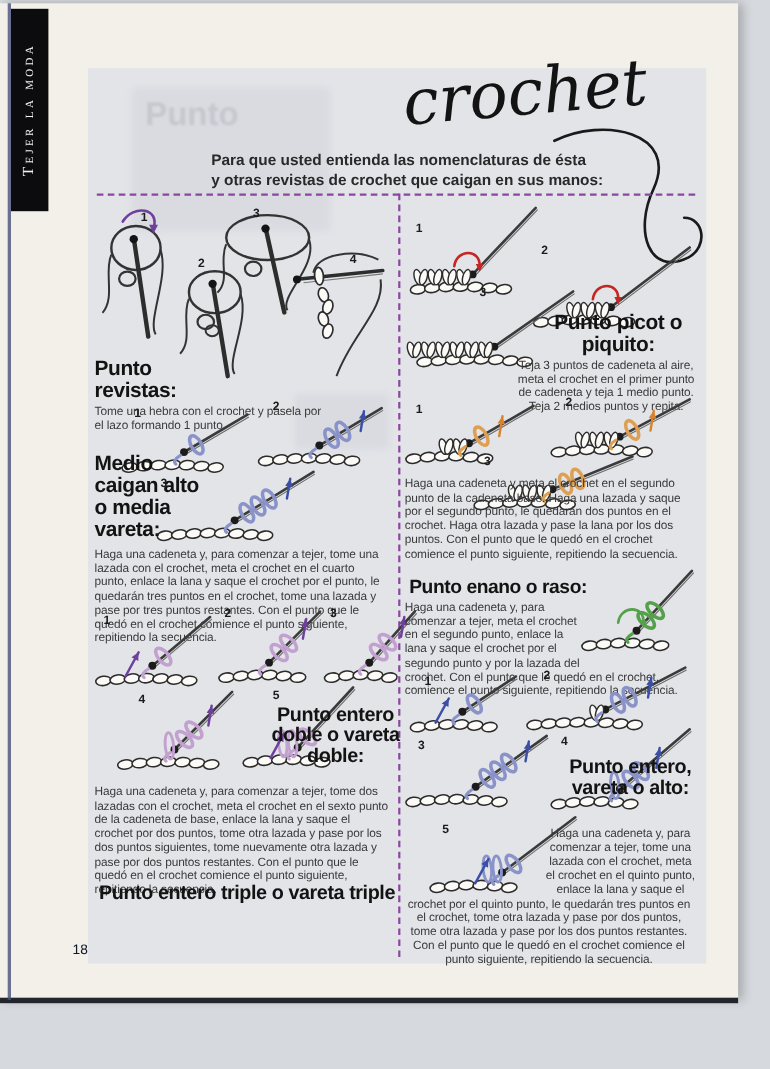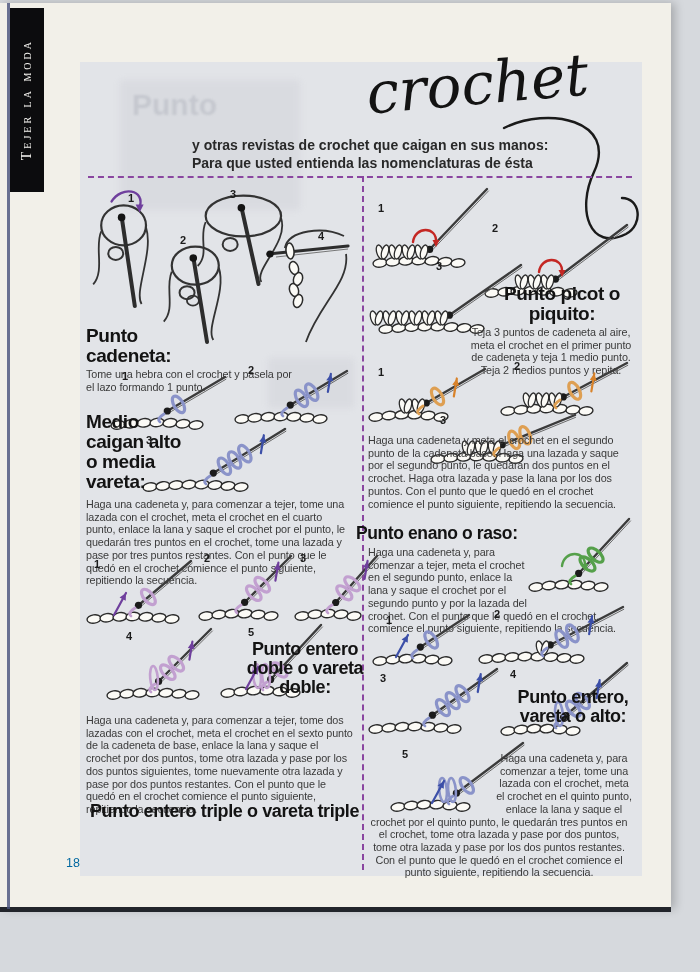--- a/index.html
+++ b/index.html
@@ -6,21 +6,21 @@
   body{
     width:700px;height:972px;position:relative;overflow:hidden;
     background:#d6d9dd;font-family:"Liberation Sans",sans-serif;
   }
   .paper{position:absolute;left:0;top:3px;width:671px;height:906px;background:#f2f0e9;box-shadow:4px 0 9px rgba(0,0,0,.22)}
   .paper-edge-bottom{position:absolute;left:0;top:907px;width:671px;height:5px;background:#22252b}
   .spine-line{position:absolute;left:7px;top:3px;width:3px;height:906px;background:#46507a;opacity:.8}
   .sidebar-bar{position:absolute;left:10px;top:8px;width:34px;height:184px;background:#0c0c0e;display:flex;align-items:center;justify-content:center}
   .sidebar-bar span{writing-mode:vertical-rl;transform:rotate(180deg);color:#f4f3ef;font-family:"Liberation Serif",serif;font-variant:small-caps;font-size:14px;letter-spacing:3px;white-space:nowrap}
   .panel{position:absolute;left:80px;top:62px;width:562px;height:814px;background:#e2e4e8}
-  .pagenum{position:absolute;left:66px;top:856px;font-size:12.5px;color:#0369a1}
+  .pagenum{position:absolute;left:66px;top:856px;font-size:12.5px;color:#0f172a}
 
   .ghost{position:absolute;pointer-events:none}
   .ghost-block{background:rgba(172,177,189,.16);filter:blur(3px);border-radius:4px}
   .ghost-text{font-weight:bold;font-size:30px;color:rgba(120,126,142,.20);filter:blur(1px)}
 
   .title{position:absolute;left:100px;top:12px;font-size:29px;font-weight:bold;letter-spacing:-.5px;color:#141414;white-space:nowrap}
   .script{position:absolute;left:286px;top:-8px;font-family:"DejaVu Serif",serif;font-style:italic;font-size:58px;line-height:1.05;color:#131313;transform:rotate(-5deg);white-space:nowrap}
   .swash{position:absolute;left:418px;top:40px;width:160px;height:180px;pointer-events:none}
   .subtitle{position:absolute;left:112px;top:74px;font-size:14px;font-weight:bold;color:#292929;line-height:18px}
 
@@ -53,22 +53,22 @@
 
   <div class="ghost ghost-block" style="left:40px;top:18px;width:180px;height:130px"></div>
   <div class="ghost ghost-text" style="left:52px;top:26px">Punto</div>
   <div class="ghost ghost-block" style="left:188px;top:296px;width:86px;height:50px"></div>
 
   <div class="script">crochet</div>
   <svg class="swash" viewBox="0 0 160 180">
     <path d="M6,26 C50,4 120,18 96,70 C78,108 92,150 128,132 C146,122 142,96 124,96" fill="none" stroke="#1a1a1a" stroke-width="2.4" stroke-linecap="round"></path>
   </svg>
   <div class="subtitle">
+    <div>Para que usted entienda las nomenclaturas de ésta</div>
     <div>y otras revistas de crochet que caigan en sus manos:</div>
-    <div>Para que usted entienda las nomenclaturas de ésta</div>
   </div>
 
   <div class="h-dash"></div>
   <div class="v-dash"></div>
 
   <div class="diag" style="left:10px;top:128px;width:80px;height:118px">
       <svg viewBox="0 0 80 118" width="80" height="118">
         <ellipse cx="33.6" cy="35.4" rx="22.400000000000002" ry="20" fill="none" stroke="#333" stroke-width="2.2"></ellipse>
         <ellipse cx="25.76" cy="63.4" rx="7.5" ry="6.5" fill="none" stroke="#333" stroke-width="2"></ellipse>
         <path d="M 56,37.4 C 64,61.4 43.6,102 51.6,114" stroke="#333" stroke-width="1.8" fill="none"></path>
@@ -112,21 +112,21 @@
         <ellipse cx="42" cy="77" rx="4.4" ry="6.6" transform="rotate(18 42 77)" fill="#fbfaf6" stroke="#2b2b2b" stroke-width="1.5"></ellipse>
         <path d="M 88,12 C 67.19999999999999,2 32.64,6 28.799999999999997,24" stroke="#333" stroke-width="1.8" fill="none"></path>
         <path d="M 90,30 C 94,58 63.36,80 49.92,118" stroke="#333" stroke-width="1.8" fill="none"></path>
       </svg>
     </div>
   <span class="stepnum" style="left:48px;top:130px">1</span>
   <span class="stepnum" style="left:100px;top:172px">2</span>
   <span class="stepnum" style="left:150px;top:126px">3</span>
   <span class="stepnum" style="left:238px;top:168px">4</span>
 
-  <div class="sec-h" style="left:6px;top:264px;width:130px">Punto cadeneta:</div>
+  <div class="sec-h" style="left:6px;top:264px;width:130px">Punto revistas:</div>
   <div class="sec-b" style="left:6px;top:306px;width:208px">Tome una hebra con el crochet y pásela por el lazo formando 1 punto.</div>
 
   <div class="diag" style="left:30px;top:310px;width:118px;height:60px">
       <svg viewBox="0 0 118 60" width="118" height="60">
         <ellipse cx="8" cy="53" rx="7" ry="4.2" transform="rotate(-8 8 53)" fill="#fbfaf6" stroke="#2b2b2b" stroke-width="1.4"></ellipse>
         <ellipse cx="21" cy="51.75" rx="7" ry="4.2" transform="rotate(-8 21 51.75)" fill="#fbfaf6" stroke="#2b2b2b" stroke-width="1.4"></ellipse>
         <ellipse cx="34" cy="50.8349364905389" rx="7" ry="4.2" transform="rotate(-8 34 50.8349364905389)" fill="#fbfaf6" stroke="#2b2b2b" stroke-width="1.4"></ellipse>
         <ellipse cx="47" cy="50.5" rx="7" ry="4.2" transform="rotate(-8 47 50.5)" fill="#fbfaf6" stroke="#2b2b2b" stroke-width="1.4"></ellipse>
         <ellipse cx="60" cy="50.8349364905389" rx="7" ry="4.2" transform="rotate(-8 60 50.8349364905389)" fill="#fbfaf6" stroke="#2b2b2b" stroke-width="1.4"></ellipse>
         <ellipse cx="73" cy="51.75" rx="7" ry="4.2" transform="rotate(-8 73 51.75)" fill="#fbfaf6" stroke="#2b2b2b" stroke-width="1.4"></ellipse>
@@ -435,21 +435,21 @@
         <ellipse cx="95.29235383558876" cy="25.30312308123839" rx="4.6" ry="9.2" transform="rotate(-22.21759426951831 95.29235383558876 25.30312308123839)" fill="none" stroke="#de9f52" stroke-width="3.2" stroke-linecap="round"></ellipse>
         <path d="M 69,38 Q 61,43 65,46" stroke="#de9f52" stroke-width="2.8" fill="none" stroke-linecap="round"></path>
       </svg>
     </div>
   <span class="stepnum" style="left:298px;top:304px">1</span>
   <span class="stepnum" style="left:434px;top:298px">2</span>
   <span class="stepnum" style="left:360px;top:352px">3</span>
 
   <div class="sec-b" style="left:288px;top:372px;width:268px">Haga una cadeneta y meta el crochet en el segundo punto de la cadeneta base. Haga una lazada y saque por el segundo punto, le quedarán dos puntos en el crochet. Haga otra lazada y pase la lana por los dos puntos. Con el punto que le quedó en el crochet comience el punto siguiente, repitiendo la secuencia.</div>
 
-  <div class="sec-h sz17" style="left:276px;top:462px;width:220px">Punto enano o raso:</div>
+  <div class="sec-h sz17" style="left:292px;top:462px;width:220px">Punto enano o raso:</div>
   <div class="diag" style="left:448px;top:452px;width:104px;height:80px">
       <svg viewBox="0 0 104 80" width="104" height="80">
         <ellipse cx="8" cy="73" rx="7" ry="4.2" transform="rotate(-8 8 73)" fill="#fbfaf6" stroke="#2b2b2b" stroke-width="1.4"></ellipse>
         <ellipse cx="21" cy="71.53053686926881" rx="7" ry="4.2" transform="rotate(-8 21 71.53053686926881)" fill="#fbfaf6" stroke="#2b2b2b" stroke-width="1.4"></ellipse>
         <ellipse cx="34" cy="70.62235870926212" rx="7" ry="4.2" transform="rotate(-8 34 70.62235870926212)" fill="#fbfaf6" stroke="#2b2b2b" stroke-width="1.4"></ellipse>
         <ellipse cx="47" cy="70.62235870926212" rx="7" ry="4.2" transform="rotate(-8 47 70.62235870926212)" fill="#fbfaf6" stroke="#2b2b2b" stroke-width="1.4"></ellipse>
         <ellipse cx="60" cy="71.53053686926881" rx="7" ry="4.2" transform="rotate(-8 60 71.53053686926881)" fill="#fbfaf6" stroke="#2b2b2b" stroke-width="1.4"></ellipse>
         <ellipse cx="73" cy="73" rx="7" ry="4.2" transform="rotate(-8 73 73)" fill="#fbfaf6" stroke="#2b2b2b" stroke-width="1.4"></ellipse>
         <line x1="52" y1="58" x2="101" y2="5" stroke="#3b3b3b" stroke-width="2.4" stroke-linecap="round"></line>
         <line x1="53.7622529638611" y1="59.62925274017347" x2="102.7622529638611" y2="6.629252740173471" stroke="#6a6a6a" stroke-width="1"></line>

